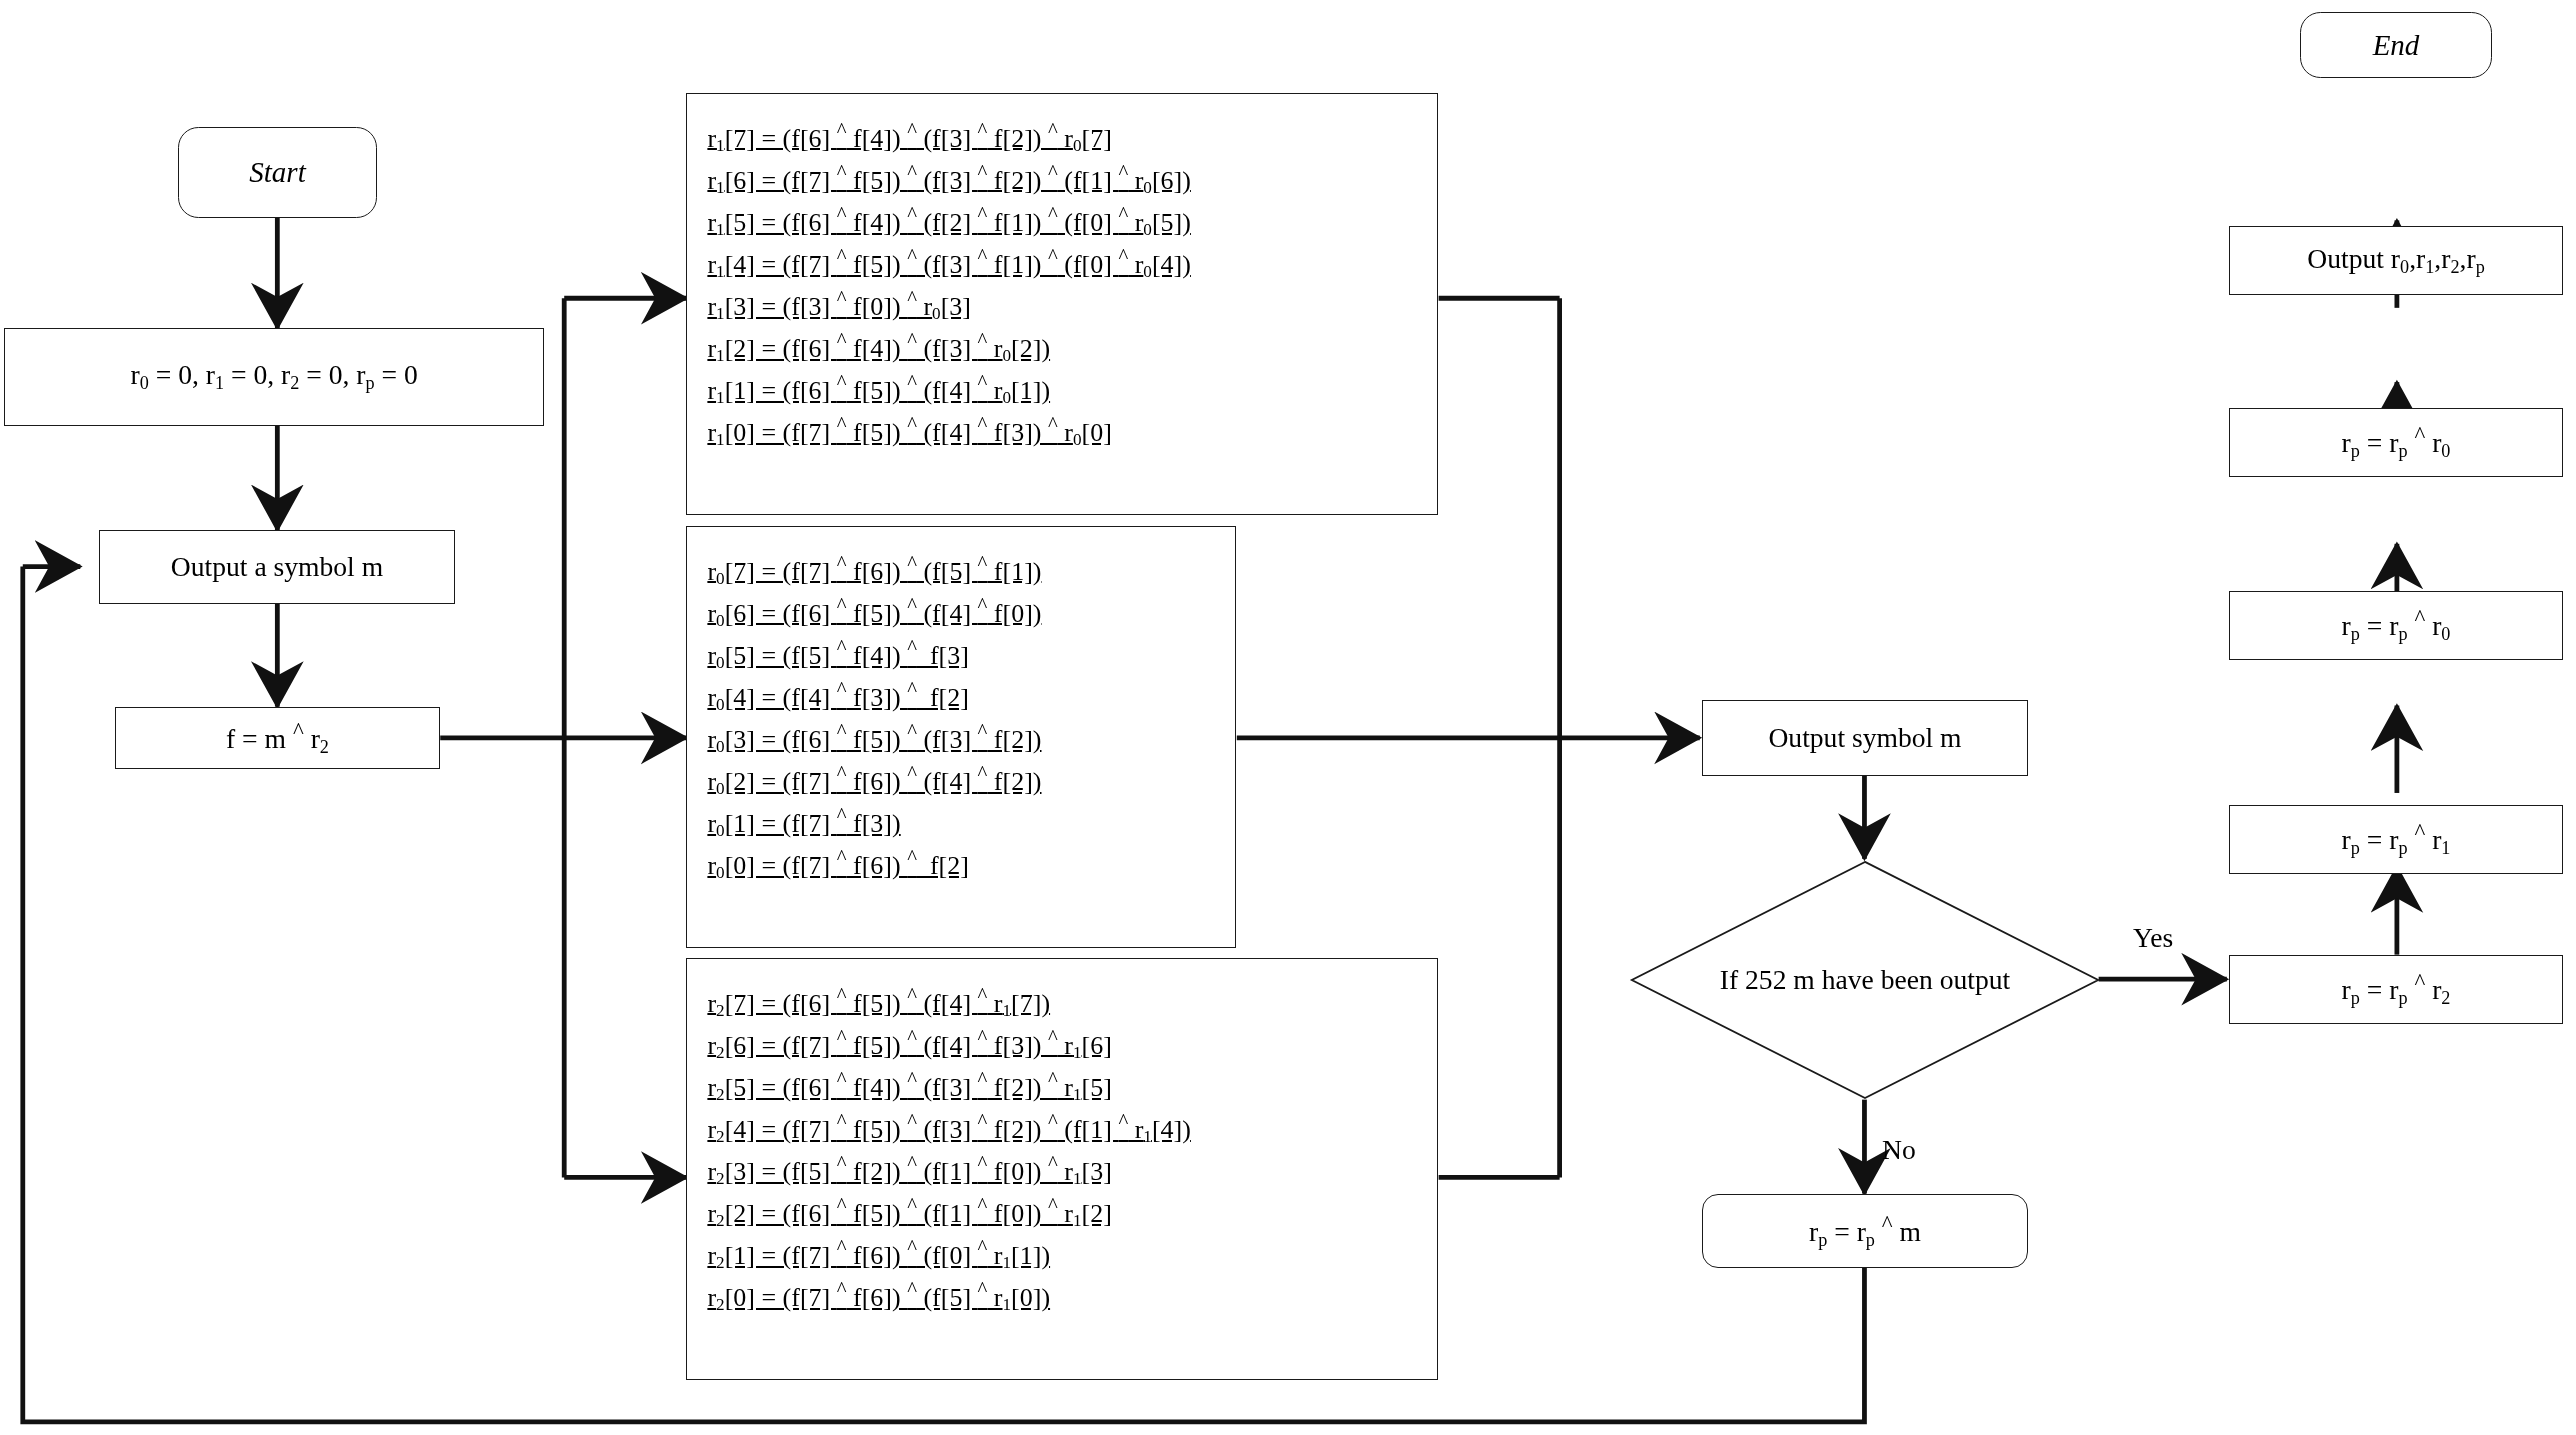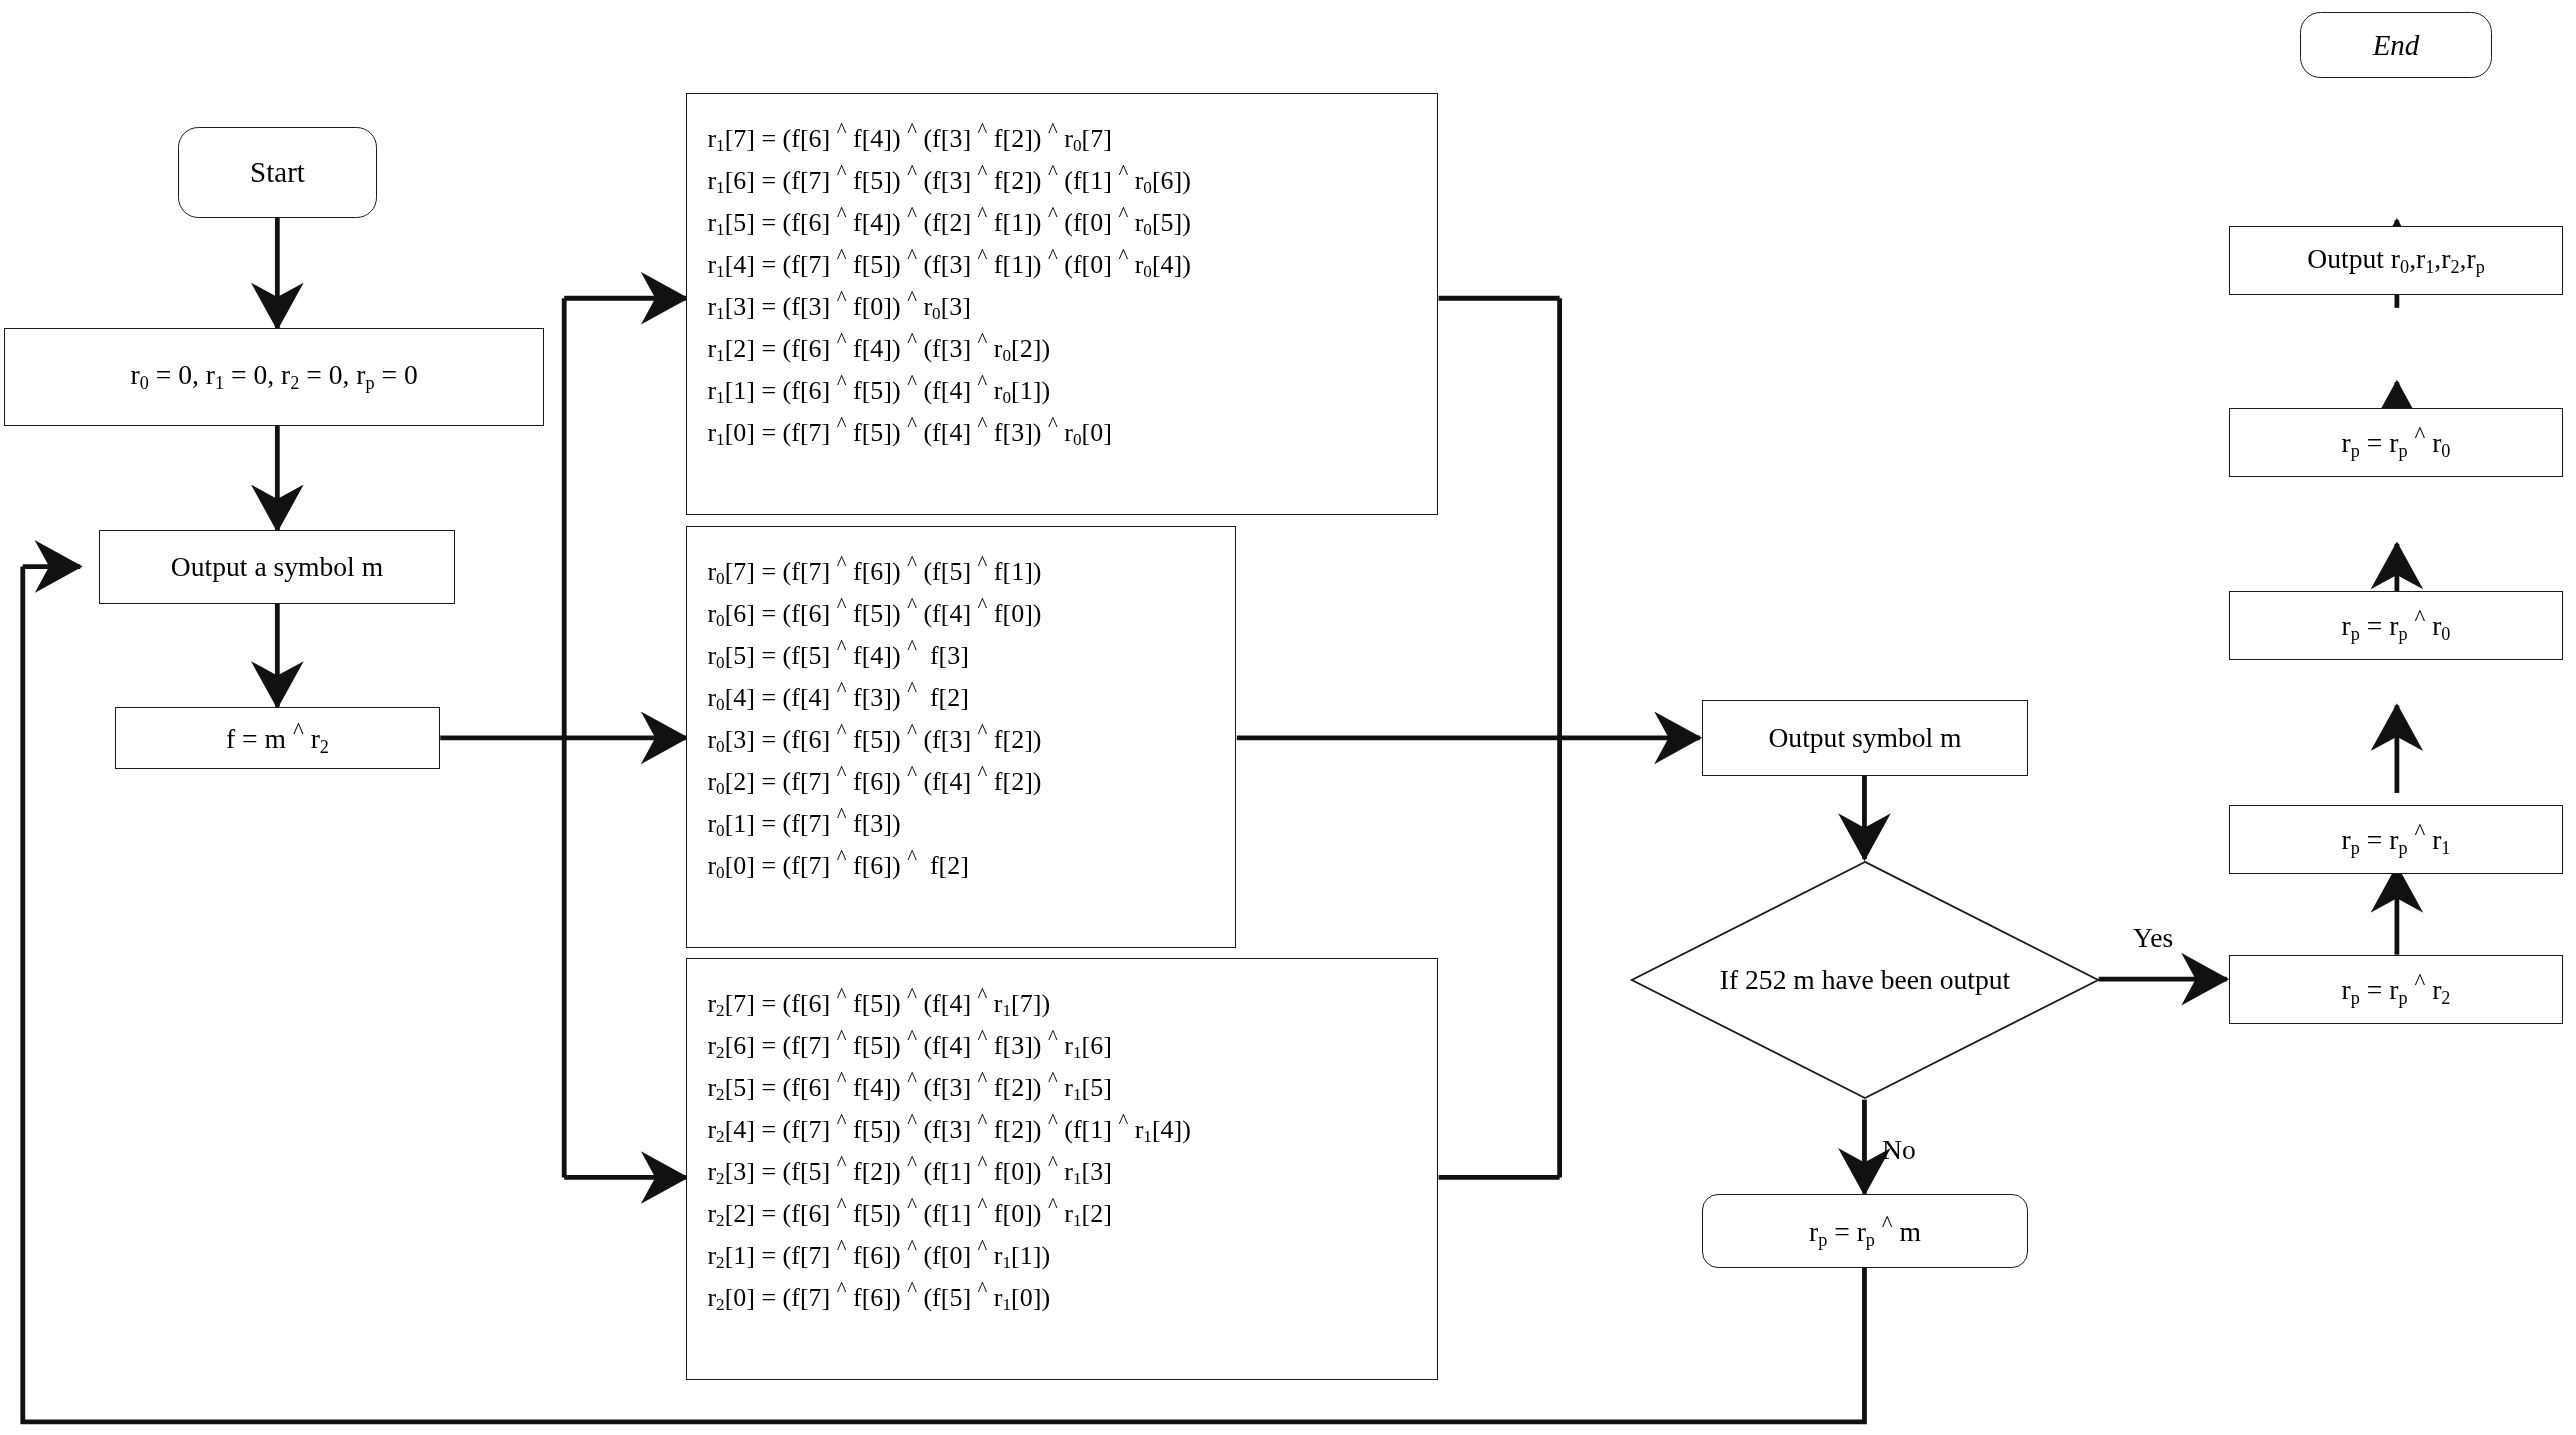--- a/index.html
+++ b/index.html
@@ -3,21 +3,21 @@
 <meta charset="utf-8">
 <style>
   html,body{margin:0;padding:0;background:#ffffff;}
   body{font-family:"Liberation Serif","DejaVu Serif",serif;color:#000;}
   #canvas{position:relative;width:2576px;height:1435px;background:#fff;overflow:hidden;}
 
   .node{position:absolute;box-sizing:border-box;border:1.8px solid #1a1a1a;background:#fff;
         display:flex;align-items:center;justify-content:center;text-align:center;}
   .term{border-radius:20.4px;}
   .proc{}
-  .formula{align-items:flex-start;justify-content:flex-start;text-align:left;padding:21.6px 18px 18px 20.4px;}
+  .formula{align-items:flex-start;justify-content:flex-start;text-align:left;padding:21.6px 18px 18px 20.4px;text-decoration:underline;}
   .formula .lines{display:block;line-height:1.38;font-size:26px;white-space:pre;}
   .lbl{position:absolute;font-size:27.6px;white-space:nowrap;}
   .nodetext{font-size:27.6px;white-space:nowrap;}
   .nodetext.big{font-size:29px;}
   sub{font-size:0.66em;vertical-align:-0.28em;}
   .diamond{position:absolute;}
   .diamond svg{display:block;overflow:visible;}
   .diamond .dtext{position:absolute;left:0;top:0;width:100%;height:100%;
       display:flex;align-items:center;justify-content:center;font-size:27.6px;white-space:nowrap;}
   #edges{position:absolute;left:0;top:0;width:2576px;height:1435px;pointer-events:none;}
@@ -63,21 +63,21 @@
       <path d="M4002,1324 L4002,1178" marker-end="url(#ah)"></path>
       <path d="M4002,1054 L4002,908" marker-end="url(#ah)"></path>
       <path d="M4002,784 L4002,638" marker-end="url(#ah)"></path>
       <path d="M4002,514 L4002,368" marker-end="url(#ah)"></path>
 
       <path d="M3113,2117 L3113,2374 L38,2374 L38,946"></path>
       <path d="M38,946 L134,946" marker-end="url(#ah)"></path>
     </g>
   </svg>
 
-  <div class="node term" style="left:178px;top:127px;width:199px;height:91px;">
+  <div class="node term" style="left:178px;top:127px;width:199px;height:91px;font-style:italic;">
     <span class="nodetext big">Start</span>
   </div>
 
   <div class="node proc" style="left:4.2px;top:328px;width:540px;height:98px;">
     <span class="nodetext">
       r<sub>0</sub> = 0, r<sub>1</sub> = 0, r<sub>2</sub> = 0, r<sub>p</sub> = 0
     </span>
   </div>
 
   <div class="node proc" style="left:99px;top:530px;width:356px;height:74px;">

